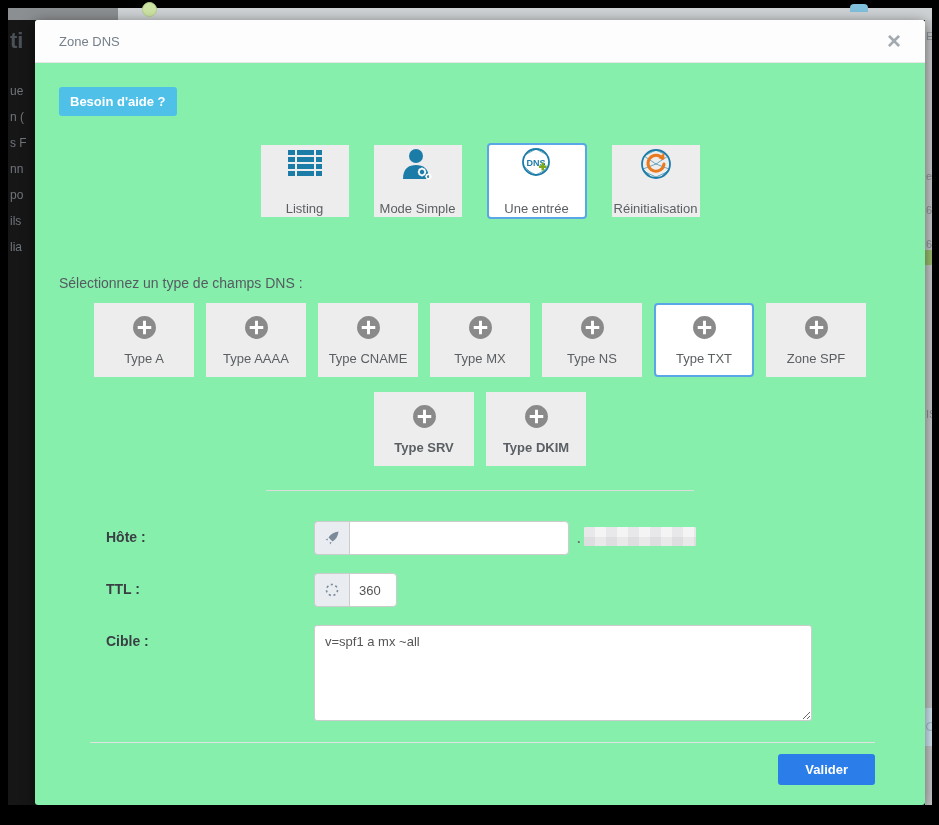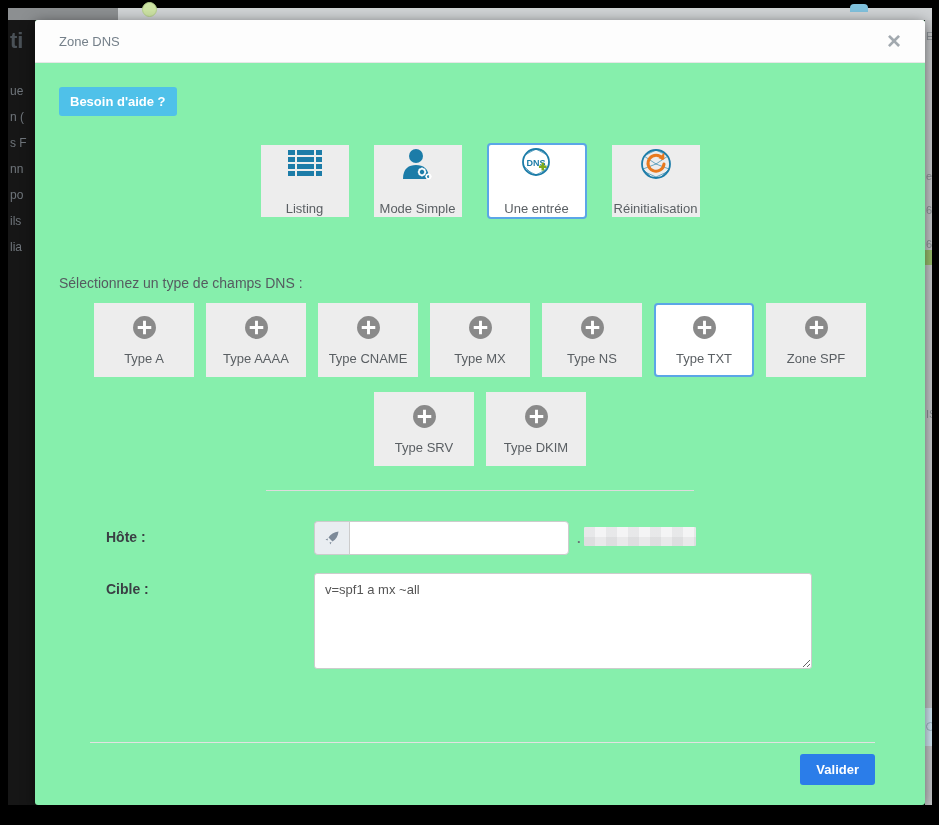--- a/index.html
+++ b/index.html
@@ -53,21 +53,21 @@
     cursor:pointer;box-sizing:border-box;
   }
   .tab-tile{width:88px;height:72px;gap:20px;}
   .tab-tile.sel{width:100px;height:76px;background:#fff;border:2px solid var(--selected-border,#5ba6e7);border-radius:4px;}
   .tile-label{font-size:13px;color:#5a5f63;}
   .t-icon{display:block;height:34px;display:flex;align-items:center;justify-content:center;}
 
   
   .section-label{margin-top:56px;font-size:14px;color:#555b60;}
   .types-row{display:flex;justify-content:center;gap:12px;margin-top:12px;}
-  .types-row.second{margin-top:15px;}
+  .types-row.second{margin-top:15px;font-weight:bold;}
   .type-tile{width:100px;height:74px;gap:7px;}
   .type-tile.sel{background:#fff;border:2px solid var(--selected-border,#5ba6e7);border-radius:4px;}
 
   .divider{margin:24px auto 0 auto;width:428px;border-top:1px solid #dcdcdc;}
 
   
   .form{margin-top:30px;padding-left:47px;}
   .form-row{display:flex;align-items:flex-start;margin-bottom:18px;}
   .form-label{width:208px;font-size:14px;font-weight:bold;color:#3a3f44;padding-top:8px;}
   .input-group{display:flex;align-items:stretch;}
@@ -93,21 +93,21 @@
     font-size:13px;color:#555;padding:8px 10px;font-family:inherit;resize:both;outline:none;
   }
 
   
   .modal-footer{
     position:absolute;left:55px;right:50px;bottom:0;height:63px;
     border-top:1px solid #e2e2e2;text-align:right;padding-top:11px;box-sizing:border-box;
   }
   .submit-btn{
     border:none;cursor:pointer;background:var(--submit-bg,#2b7de9);color:#fff;font-weight:bold;
-    font-size:13px;padding:8px 16px;border-radius:3px;font-family:inherit;margin-left:28px;
+    font-size:13px;padding:8px 27px;border-radius:3px;font-family:inherit;margin-left:28px;
   }
 </style>
 </head>
 <body>
 
 <div class="backdrop">
   <div class="bd-topbar">
     <div class="bd-topbar-left"></div>
   </div>
   <div class="bd-green-dot"></div>
@@ -303,20 +303,31 @@
             <svg width="16" height="16" viewBox="0 0 16 16">
               <path d="M14.5 1.5 C10 2 6.5 4 4.5 7.5 L8.5 11.5 C12 9.5 14 6 14.5 1.5 Z M4 8.5 L1.5 9.5 L3.5 10.5 Z M7.5 12 L6.5 14.5 L5.5 12.5 Z" fill="#7d8a99"></path>
             </svg>
           </span>
           <input class="txt-input host-input" type="text" value="" style="">
         </div>
         <span class="host-dot">.</span>
         <span class="censored"></span>
       </div>
 
+      <div class="form-row">
+        <label class="form-label">TTL :</label>
+        <div class="input-group">
+          <span class="addon">
+            <svg width="14" height="14" viewBox="0 0 14 14">
+              <circle cx="7" cy="7" r="5.5" fill="none" stroke="#7d8a99" stroke-width="1.6" stroke-dasharray="2.2 2.6"></circle>
+            </svg>
+          </span>
+          <input class="txt-input ttl-input" type="text" value="360" style="">
+        </div>
+      </div>
 
       <div class="form-row">
         <label class="form-label">Cible :</label>
         <textarea class="target-area" style="">v=spf1 a mx ~all</textarea>
       </div>
 
     </div>
   </div>
 
   <div class="modal-footer">

